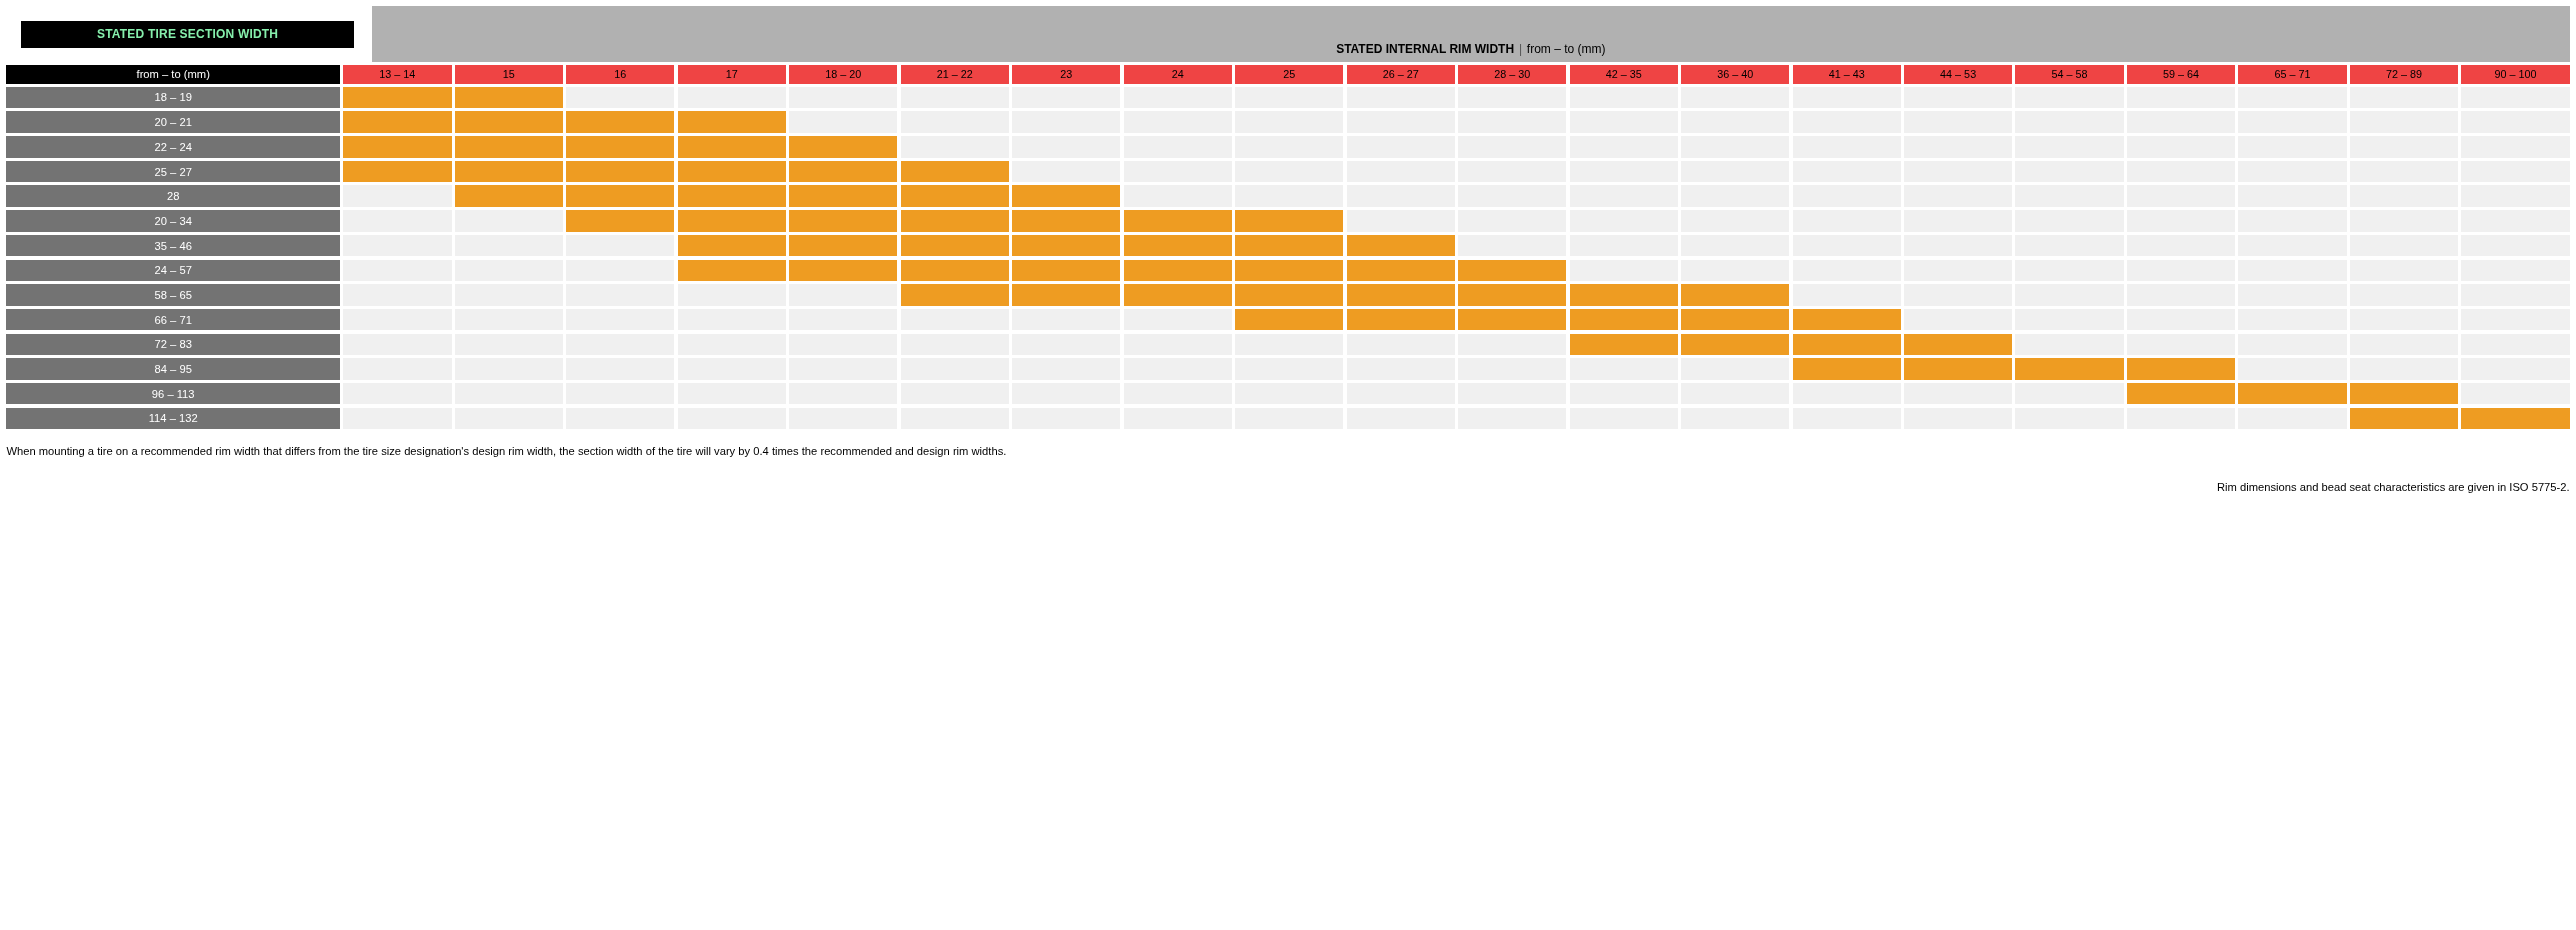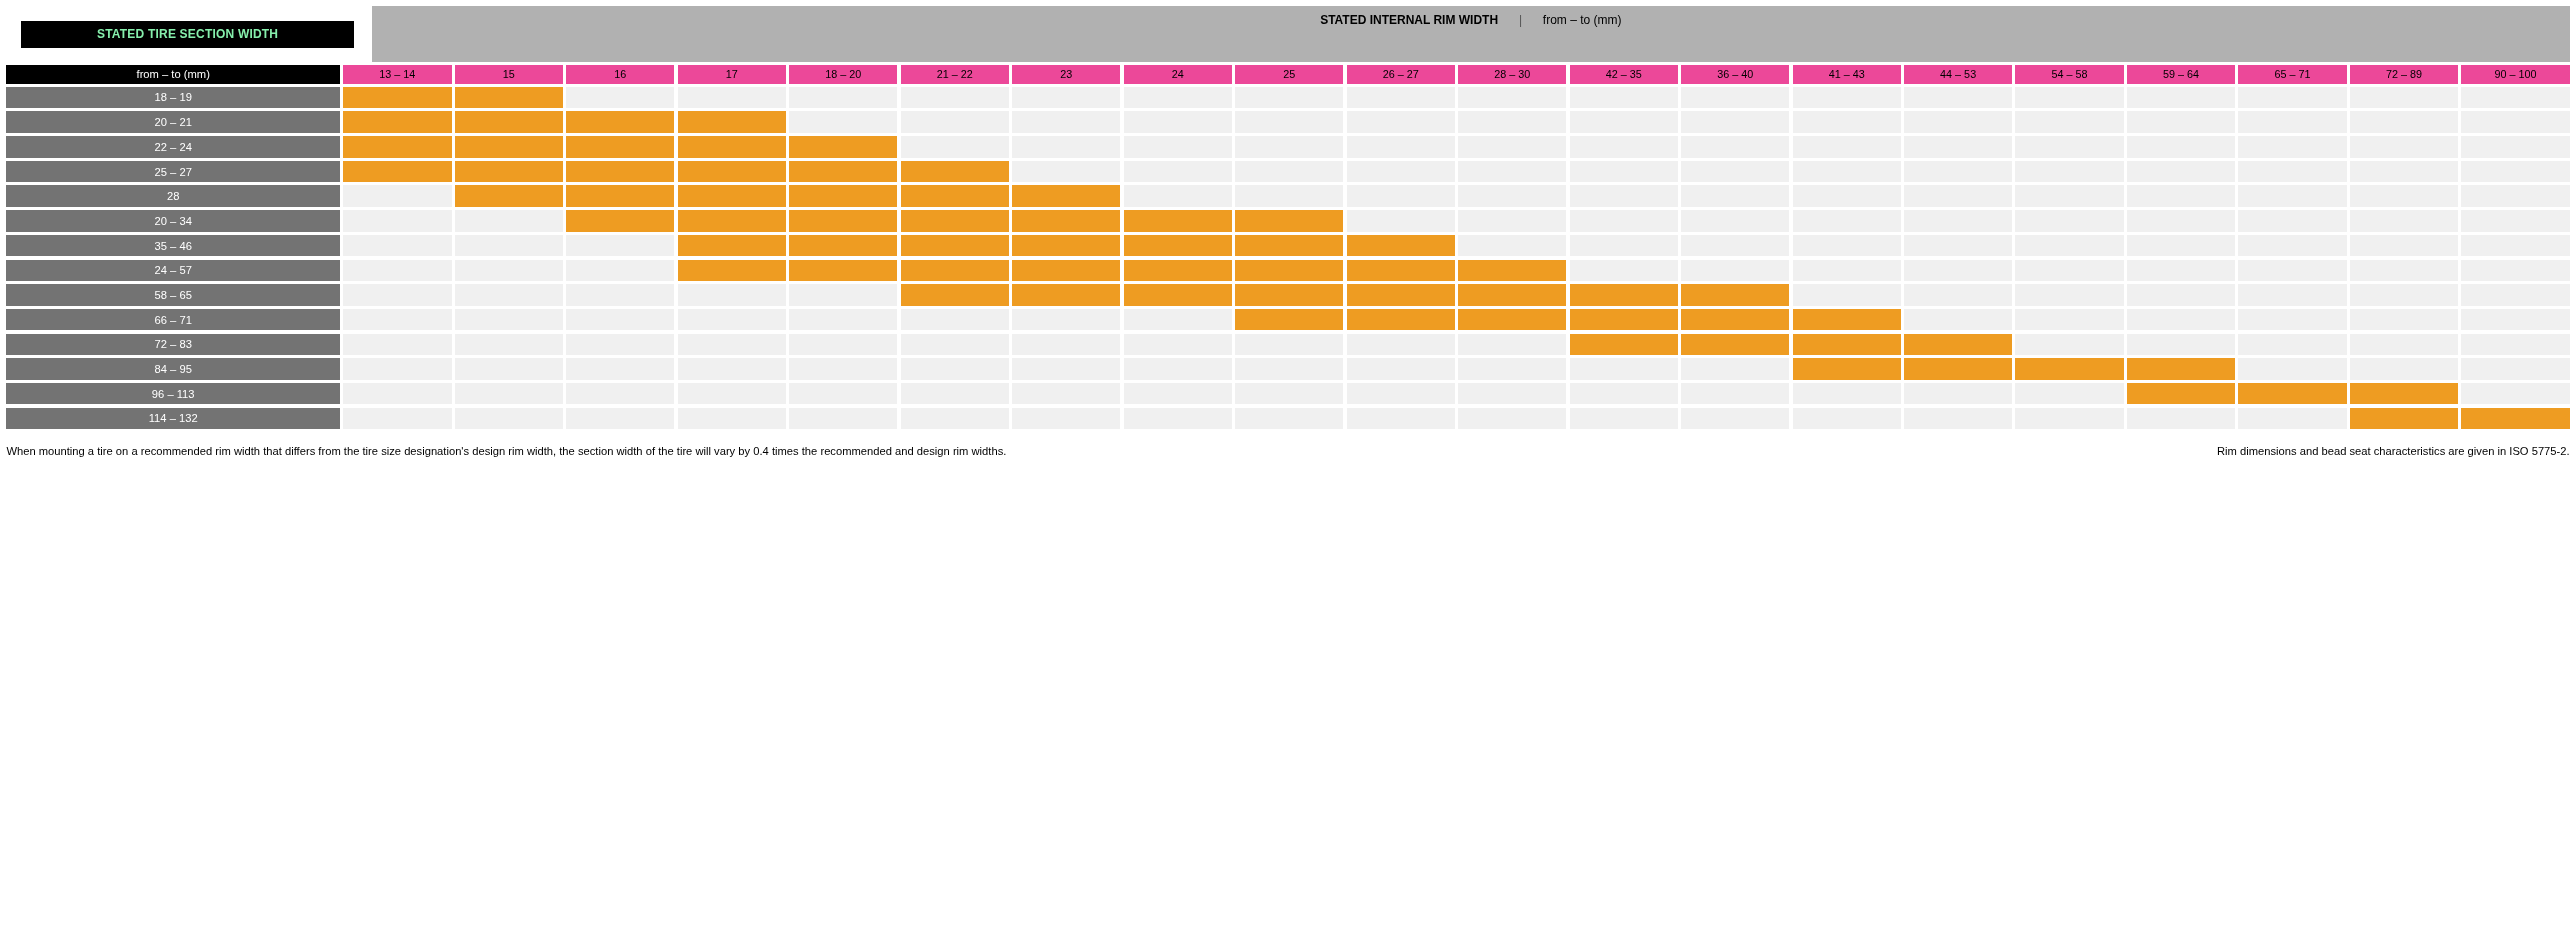--- a/index.html
+++ b/index.html
@@ -27,27 +27,26 @@
     font-weight: 700;
     font-size: 12px;
     padding: 6.4px 3.2px;
     margin: 16px;
     letter-spacing: 0.2px;
   }
   .top-title {
     flex: 1;
     background: #b1b1b1;
     display: flex;
-    align-items: flex-start;
+    align-items: flex-end;
     justify-content: center;
     padding: 6.4px 3.2px;
     margin: 1.6px;
     font-size: 12px;
     color: #000;
-    gap: 16px;
   }
   .top-title .bold { font-weight: 700; }
   .top-title .sep { margin: 0 4.8px; color: #555; }
   .top-title .light { font-weight: 400; }
   .sub-black {
     flex: 0 0 13%;
     background: #000;
     color: #fff;
     display: flex;
     align-items: center;
@@ -55,21 +54,21 @@
     font-size: 11.2px;
     padding: 3.2px;
     margin: 1.6px;
   }
   .colhead-wrap {
     flex: 1;
     display: flex;
   }
   .colhead {
     flex: 1;
-    background: #ec4899;
+    background: #ef4444;
     display: flex;
     align-items: center;
     justify-content: center;
     font-size: 10.8px;
     padding: 3.2px 1.6px;
     margin: 1.6px;
     white-space: nowrap;
   }
   .rowhead {
     flex: 0 0 13%;
@@ -96,21 +95,21 @@
   .footnotes {
     display: flex;
     justify-content: space-between;
     gap: 24px;
     margin-top: 14.4px;
     font-size: 11.2px;
     color: #000;
     padding: 0 1.6px;
   }
   .footnotes .left { flex: 1; }
-  .footnotes .right { white-space: nowrap; }
+  .footnotes .right { white-space: nowrap; margin-top: 36px; }
 </style>
 </head>
 <body>
 
 <div class="chart">
 
   <div class="row">
     <div class="corner-black">STATED TIRE SECTION WIDTH</div>
     <div class="top-title">
       <span class="bold">STATED INTERNAL RIM WIDTH</span>

